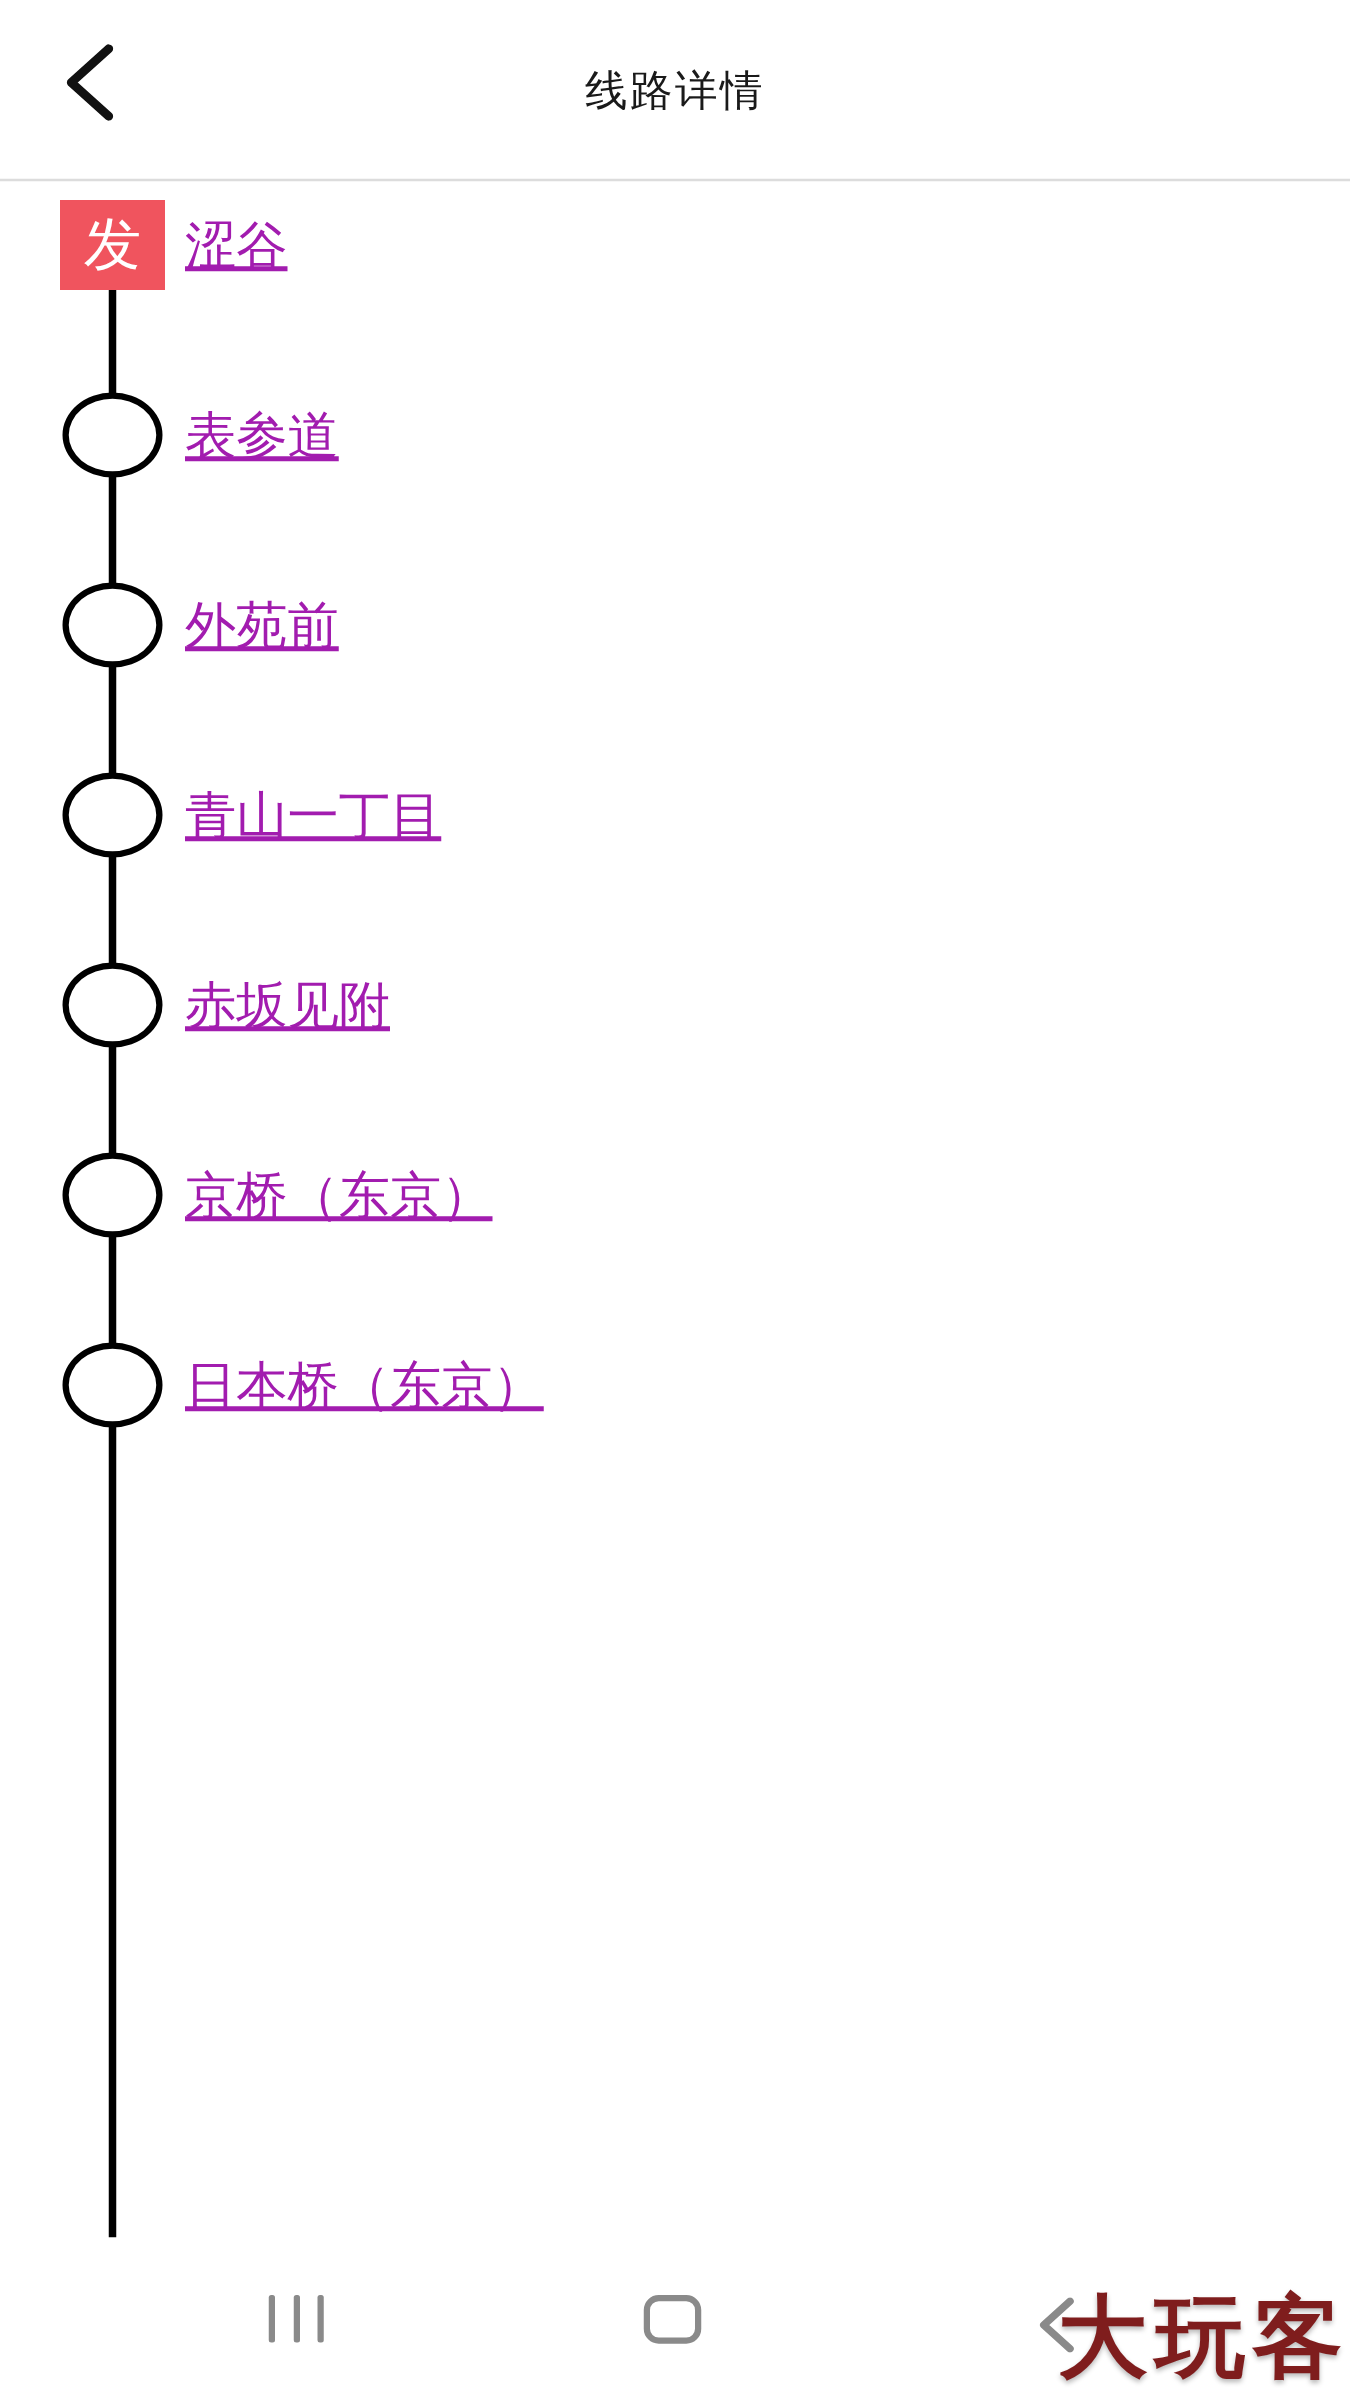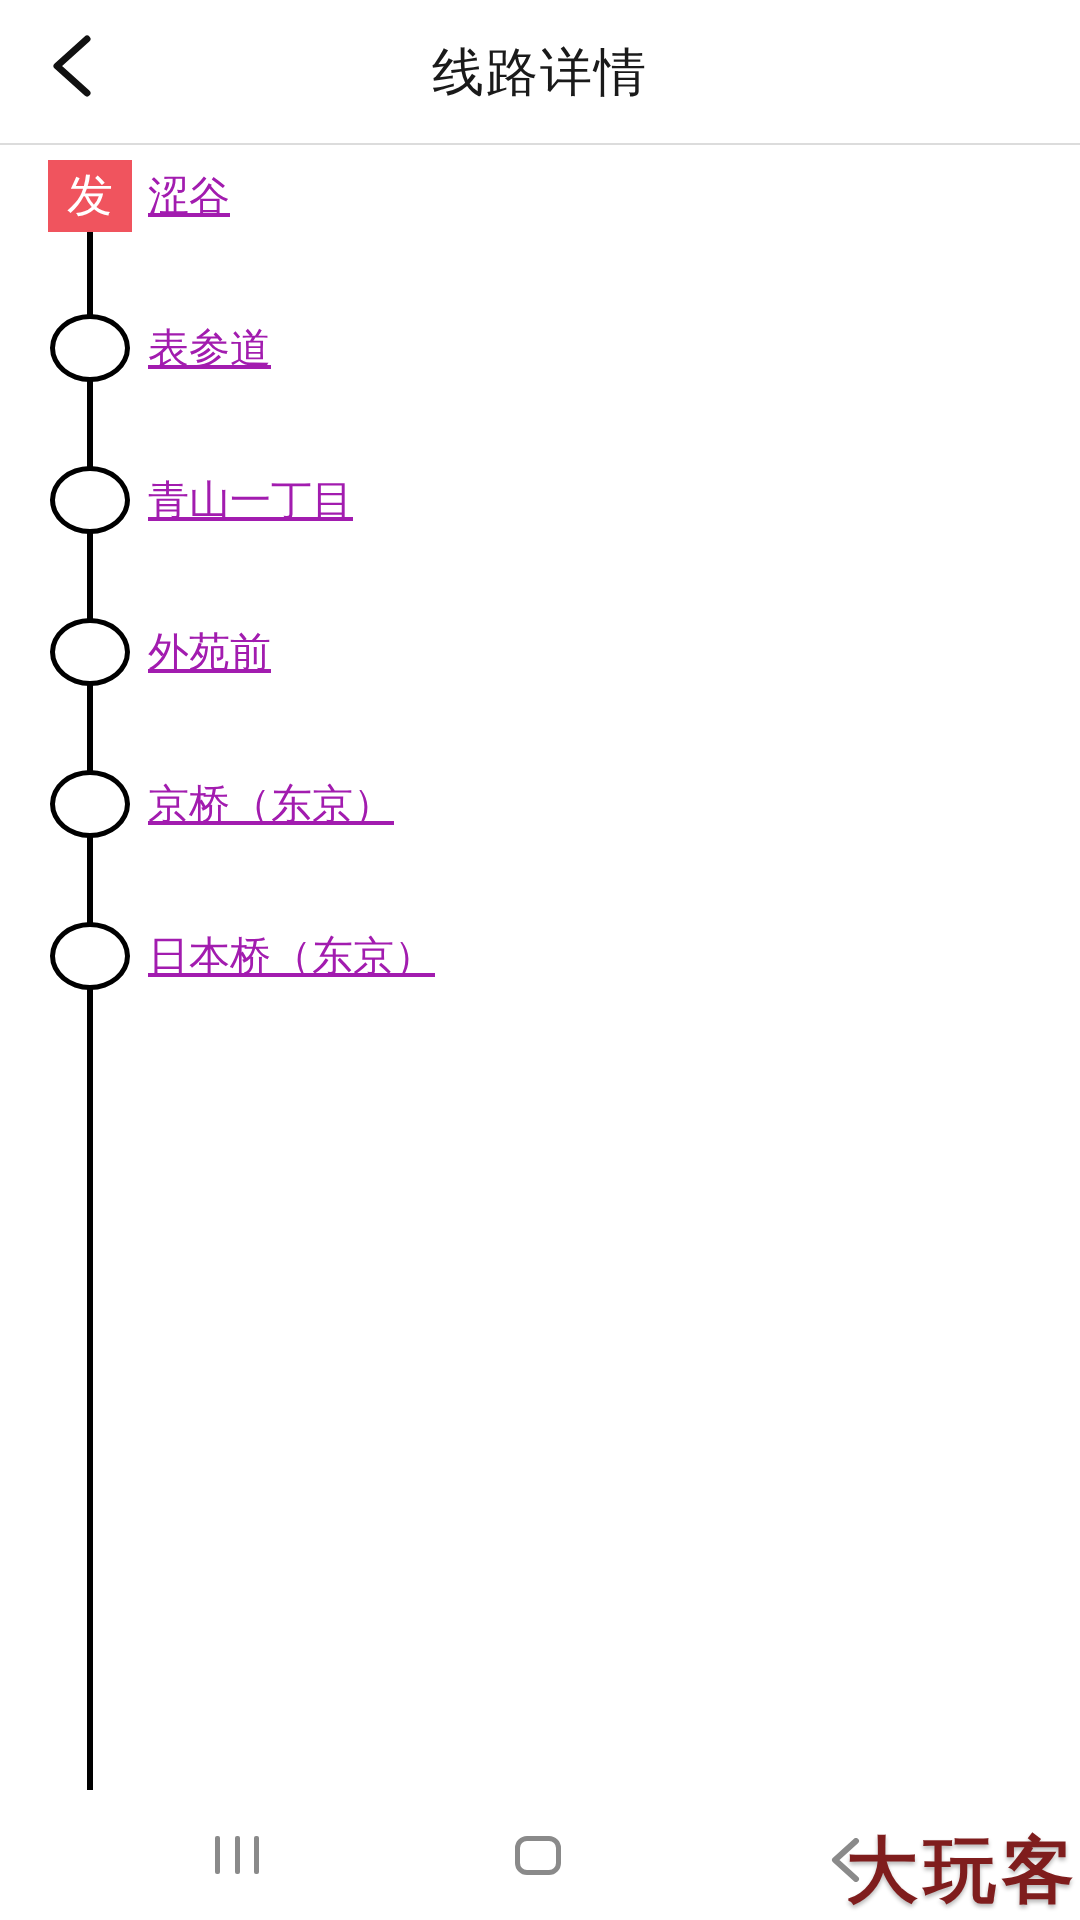--- a/index.html
+++ b/index.html
@@ -22,21 +22,21 @@
   .back-btn {
     position: absolute; left: 36px; top: 28px;
     width: 70px; height: 80px;
     display: flex; align-items: center; justify-content: center;
     cursor: pointer;
   }
   .page-title {
     position: absolute; left: 0; top: 0;
     width: 1080px; height: 145px;
     display: flex; align-items: center; justify-content: center;
-    font-size: 52px; color: #1a1a1a; font-weight: 400;
+    font-size: 34px; color: #1a1a1a; font-weight: 400;
     letter-spacing: 2px;
   }
 
   
   .timeline {
     position: absolute; top: 145px; left: 0;
     width: 1080px; height: 1645px;
     padding-top: 15px;
     overflow: hidden;
   }
@@ -150,30 +150,36 @@
     <div class="marker-col">
           <div class="station-circle"></div>
         </div>
     <div class="station-name">表参道</div>
   </div>
 
   <div class="station-row">
     <div class="marker-col">
           <div class="station-circle"></div>
         </div>
+    <div class="station-name">外苑前</div>
+  </div>
+
+  <div class="station-row">
+    <div class="marker-col">
+          <div class="station-circle"></div>
+        </div>
     <div class="station-name">青山一丁目</div>
   </div>
 
   <div class="station-row">
     <div class="marker-col">
           <div class="station-circle"></div>
         </div>
-    <div class="station-name">外苑前</div>
-  </div>
-
+    <div class="station-name">赤坂见附</div>
+  </div>
 
 
 
 
 
   <div class="station-row">
     <div class="marker-col">
           <div class="station-circle"></div>
         </div>
     <div class="station-name">京桥（东京）</div>

